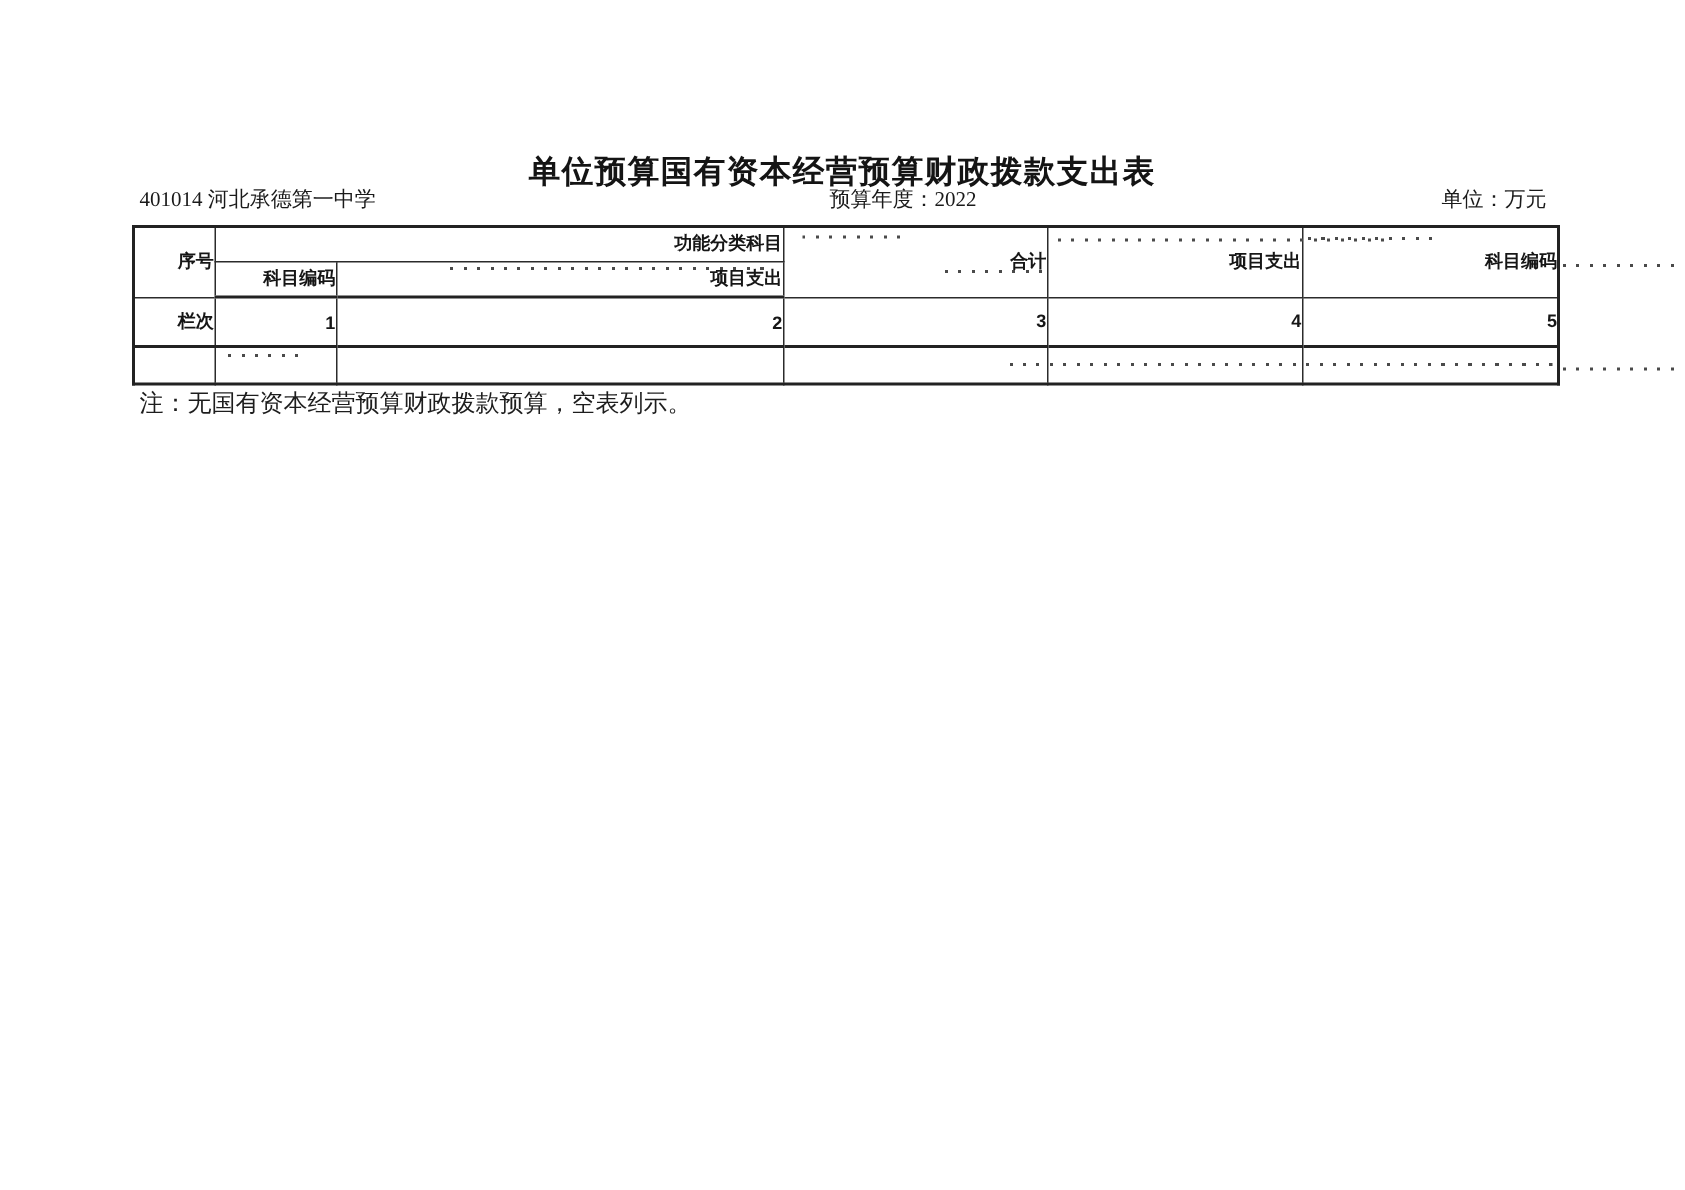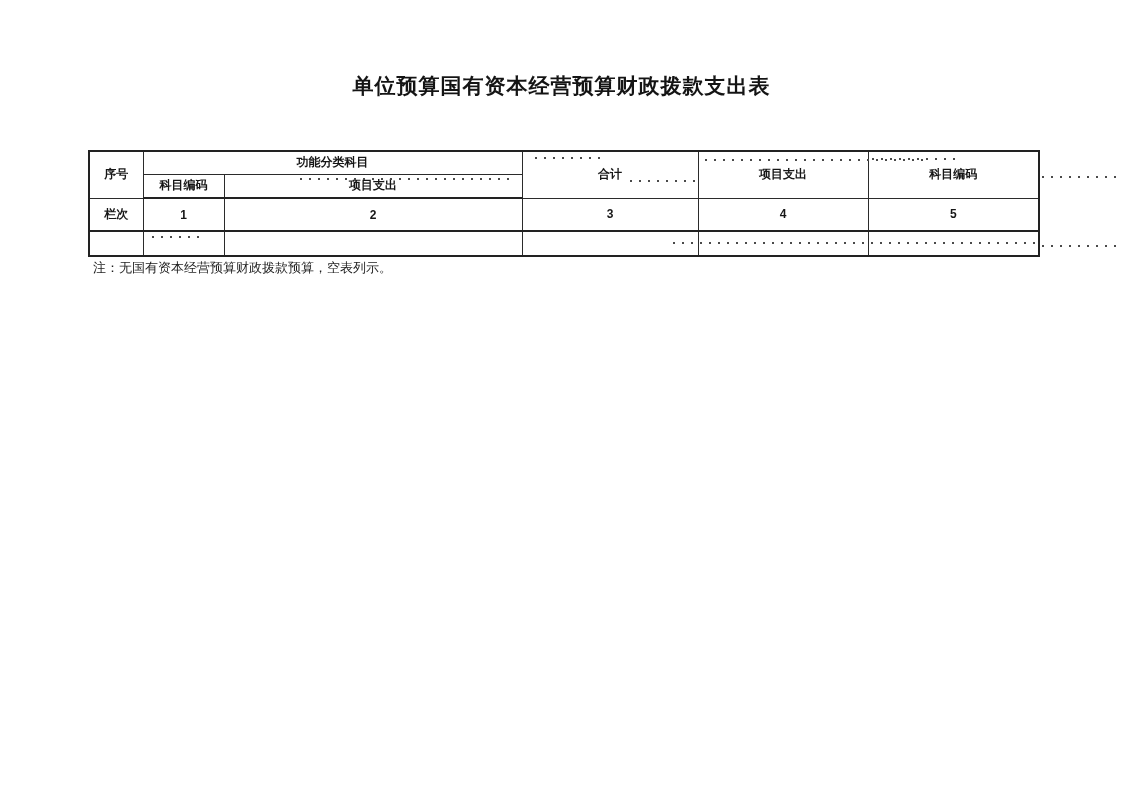--- a/index.html
+++ b/index.html
@@ -8,21 +8,21 @@
     position: relative;
     width: 1123px;
     height: 793px;
     background: #ffffff;
     font-family: "Liberation Serif", serif;
     color: #1a1a1a;
     overflow: hidden;
   }
   .doc-title {
     position: absolute;
-    top: 72px;
+    top: 100px;
     left: 0;
     right: 0;
     text-align: center;
     font-size: 21px;
     font-weight: bold;
     letter-spacing: 1px;
     color: #141414;
     font-family: "Liberation Serif", serif;
   }
   .info-row { position: absolute; top: 124px; left: 0; right: 0; height: 20px; font-size: 14px; }
@@ -34,40 +34,40 @@
     position: absolute;
     left: 88px;
     top: 150px;
     width: 950px;
     border-collapse: collapse;
     table-layout: fixed;
     font-family: "Liberation Sans", sans-serif;
   }
   table.budget th, table.budget td {
     border: 1px solid #2b2b2b;
-    text-align: center;
+    text-align: right;
     vertical-align: middle;
     font-size: 12px;
     font-weight: bold;
     color: #161616;
     padding: 0;
     overflow: hidden;
   }
   table.budget { border: 2px solid #222222; }
   tr.hdr1 th { height: 23px; }
   tr.hdr2 th { height: 24px; border-bottom: 2px solid #222222; }
   th.spans2 { border-bottom: 2px solid #222222; }
   tr.lanci td { height: 33px; border-bottom: 2px solid #222222; }
   tr.empty td { height: 25px; font-weight: normal; }
 
   .note {
     position: absolute;
     left: 93px;
     top: 259px;
-    font-size: 13px;
+    font-size: 16px;
     color: #1d1d1d;
     white-space: nowrap;
     font-family: "Liberation Serif", serif;
     text-align: right;
   }
   
   .dots {
     position: absolute;
     height: 2px;
     background-image: repeating-linear-gradient(to right, #4a4a4a 0 2px, transparent 2px 9px);
@@ -83,20 +83,25 @@
   .d8 { left: 1042px; top: 176px; width: 74px;  }
   .d9 { left: 1042px; top: 245px; width: 80px;  }
 </style>
 </head>
 <body>
 
 <div class="page">
 
   <h1 class="doc-title">单位预算国有资本经营预算财政拨款支出表</h1>
 
+  <div class="info-row">
+    <span class="org-line">401014 河北承德第一中学</span>
+    <span class="year-line">预算年度：2022</span>
+    <span class="unit-line">单位：万元</span>
+  </div>
 
   <table class="budget">
     <colgroup>
       <col style="width:54px">
       <col style="width:81px">
       <col style="width:298px">
       <col style="width:176px">
       <col style="width:170px">
       <col style="width:171px">
     </colgroup>

